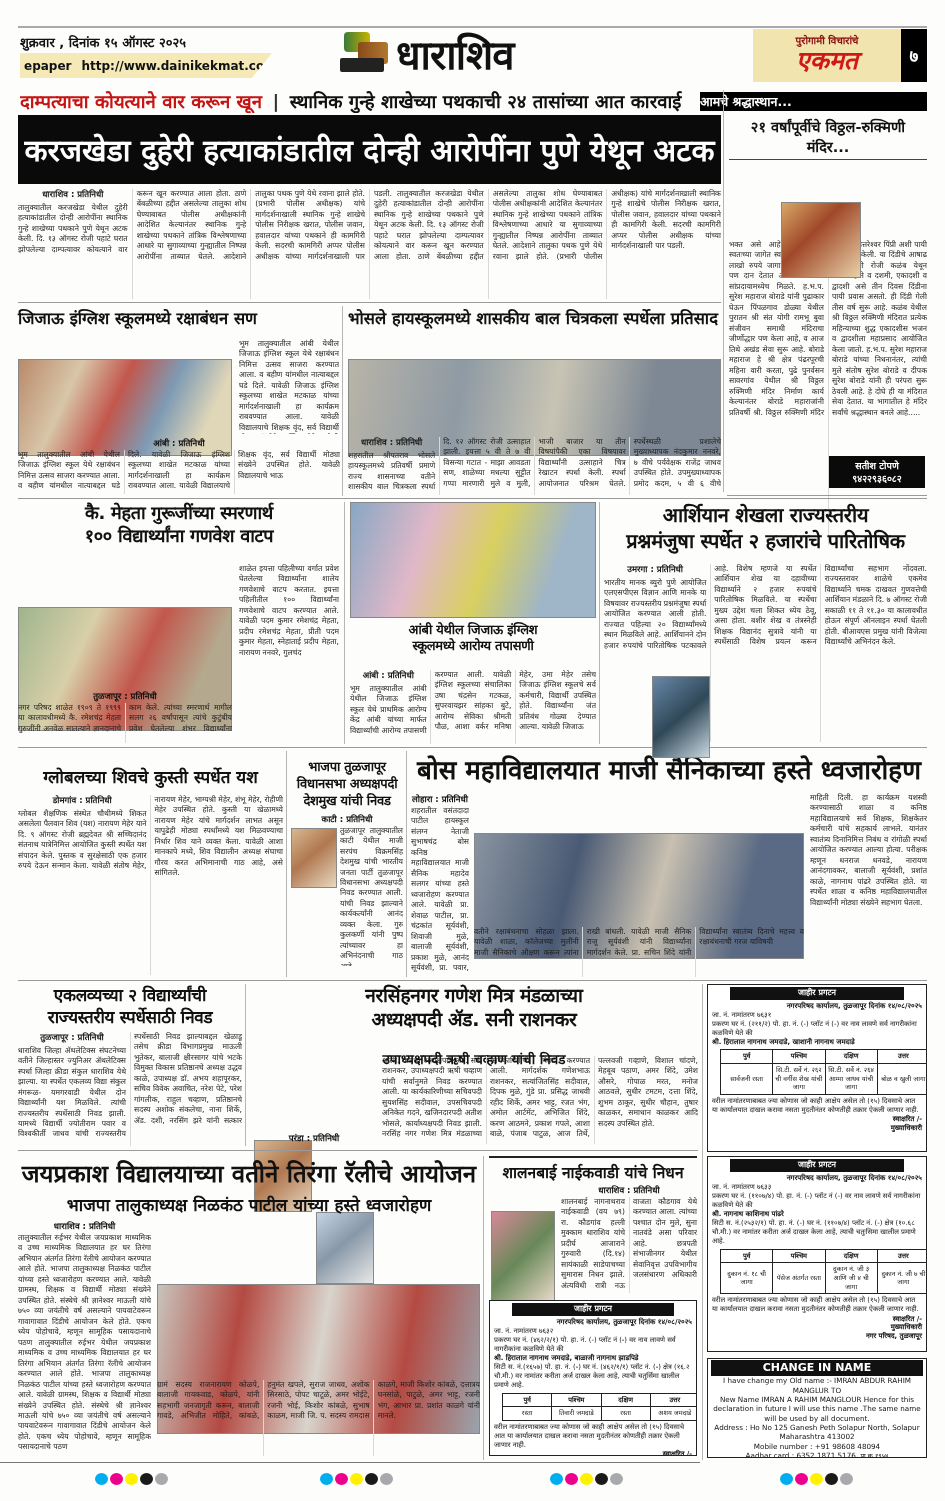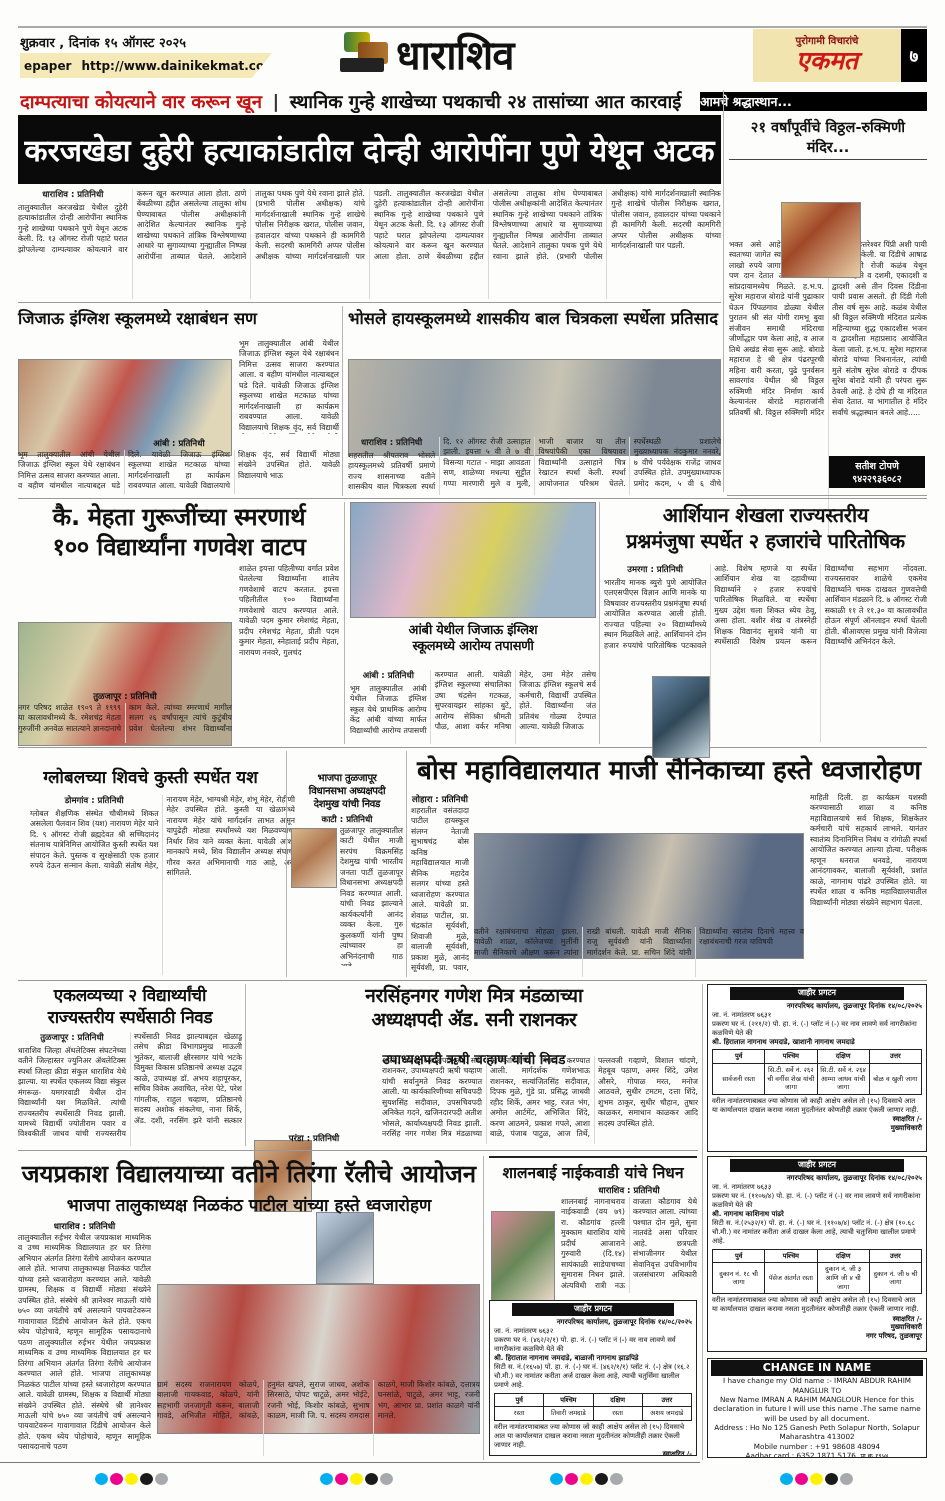--- a/index.html
+++ b/index.html
@@ -25,21 +25,21 @@
   .ph-flag{background:linear-gradient(100deg,#c8c4bc 0%,#b44a42 25%,#d8d4cc 50%,#b44a42 75%,#9aa4ac 100%)}
   .ph-portrait{background:linear-gradient(140deg,#d8b890 0%,#b07850 45%,#e8d8c0 100%)}
   .ph-portrait2{background:linear-gradient(140deg,#c4d4e4 0%,#8898a8 45%,#e8e8e8 100%)}
   .ph-temple{background:linear-gradient(135deg,#d8a868 0%,#a04828 40%,#e8d0a8 100%)}
   .ph-woman{background:linear-gradient(135deg,#d88898 0%,#688858 50%,#e8d8c8 100%)}
   .ph-boy{background:linear-gradient(140deg,#6888a8 0%,#304858 50%,#c8d8e0 100%)}
   .kicker{background:#000;color:#fff;text-align:left;font-weight:bold}
   .adbox{border:1.5px solid #222;background:#fff;font-size:6.9px;line-height:1.32;padding:2px 4px;overflow:hidden}
   .adbox .adtitle{background:#111;color:#fff;text-align:center;font-weight:bold;font-size:8px;padding:1px 0;margin:0 18px 2px}
   .adbox .adoffice{text-align:right;font-weight:bold;font-size:7px}
-  .adtable{width:100%;border-collapse:collapse;margin:2px 0;table-layout:fixed}
+  .adtable{width:100%;border-collapse:collapse;margin:2px 8px;table-layout:fixed}
   .adtable th,.adtable td{border:1px solid #222;font-size:6.6px;text-align:center;padding:2px 1px;vertical-align:middle}
   .adtable th{font-weight:bold}
   .adsign{text-align:right;font-weight:bold;font-size:6.8px;line-height:1.25}
   .dot{display:inline-block;width:13px;height:12px;border-radius:50%;margin-right:2px;vertical-align:middle}
 </style>
 </head>
 <body>
 
 <div id="page">
 
@@ -109,21 +109,21 @@
     <div class="abs" style="left:0;top:131px;width:373px;height:58px">
       <div class="bodytxt cols4" style="height:58px">
         <div class="byline">धाराशिव : प्रतिनिधी</div>
         <span>शहरातील श्रीपतराव भोसले हायस्कूलमध्ये प्रतिवर्षी प्रमाणे राज्य शासनाच्या वतीने शासकीय बाल चित्रकला स्पर्धा दि. १२ ऑगस्ट रोजी उत्साहात झाली. इयत्ता ५ वी ते ७ वी विसन्या गटात - माझा आवडता सण, शाळेच्या मधल्या सुट्टीत गप्पा मारणारी मुले व मुली, भाजी बाजार या तीन विषयांपैकी एका विषयावर विद्यार्थ्यांनी उत्साहाने चित्र रेखाटन स्पर्धा केली. स्पर्धा आयोजनात परिश्रम घेतले. स्पर्धेस्थळी प्रशालेचे मुख्याध्यापक नंदकुमार ननवरे, ७ वीचे पर्यवेक्षक राजेंद्र जाधव उपस्थित होते. उपमुख्याध्यापक प्रमोद कदम, ५ वी ६ वीचे पर्यवेक्षक बालाजी गोरे यांनी स्पर्धा यशस्वीतेसाठी सहकार्य केले.</span>
       </div>
     </div>
   </div>
   <div class="hr" style="left:18px;top:498px;width:909px"></div>
 
   <div class="abs" style="left:18px;top:502px;width:322px;height:242px">
-    <div class="h-big" style="font-size:24px;line-height:1.25">कै. मेहता गुरूजींच्या स्मरणार्थ
+    <div class="h-big" style="font-size:18px;line-height:1.25">कै. मेहता गुरूजींच्या स्मरणार्थ
 १०० विद्यार्थ्यांना गणवेश वाटप</div>
     <div class="photo ph-uniform abs" style="left:0;top:60px;width:214px;height:124px"></div>
     <div class="bodytxt abs" style="left:221px;top:62px;width:100px;height:178px">शाळेत इयत्ता पहिलीच्या वर्गात प्रवेश घेतलेल्या विद्यार्थ्यांना शालेय गणवेशाचे वाटप करतात. इयत्ता पहिलीतील १०० विद्यार्थ्यांना गणवेशाचे वाटप करण्यात आले. यावेळी पदम कुमार रमेशचंद्र मेहता, प्रदीप रमेशचंद्र मेहता, प्रीती पदम कुमार मेहता, स्नेहाताई प्रदीप मेहता, नारायण ननवरे, गुलचंद</div>
     <div class="abs" style="left:0;top:188px;width:214px;height:54px">
       <div class="byline">तुळजापूर : प्रतिनिधी</div>
       <div class="bodytxt cols2" style="height:40px">नगर परिषद शाळेत १९०९ ते १९९९ या कालावधीमध्ये कै. रमेशचंद्र मेहता गुरुजींनी अनवेळ सातत्याने ज्ञानदानाचे काम केले. त्यांच्या स्मरणार्थ मागील सलग २६ वर्षांपासून त्यांचे कुटुंबीय प्रवेश घेतलेल्या शंभर विद्यार्थ्यांना शालेय गणवेशाचे वाटप करण्यात आले.</div>
     </div>
   </div>
   <div class="vr" style="left:344px;top:502px;height:242px"></div>
   <div class="abs" style="left:350px;top:502px;width:246px;height:242px">
@@ -146,30 +146,30 @@
       <div class="bodytxt cols3" style="height:178px">
         <div class="byline">उमरगा : प्रतिनिधी</div>
         <span>भारतीय मानक ब्युरो पुणे आयोजित एलएसपीएस विज्ञान आणि मानके या विषयावर राज्यस्तरीय प्रश्नमंजुषा स्पर्धा आयोजित करण्यात आली होती. राज्यात पहिल्या २० विद्यार्थ्यांमध्ये स्थान मिळविले आहे. आर्शियानने दोन हजार रुपयांचे पारितोषिक पटकावले आहे. विशेष म्हणजे या स्पर्धेत आर्शियान शेख या दहावीच्या विद्यार्थ्याने २ हजार रुपयांचे पारितोषिक मिळविले. या स्पर्धेचा मुख्य उद्देश चला शिकत ध्येय ठेवू, असा होता. बशीर शेख व तंत्रस्नेही शिक्षक विद्यानंद सुत्रावे यांनी या स्पर्धेसाठी विशेष प्रयत्न करून विद्यार्थ्यांचा सहभाग नोंदवला. राज्यस्तरावर शाळेचे एकमेव विद्यार्थ्याने चमक दाखवत गुणवत्तेची आर्शियान मंडळाने दि. ७ ऑगस्ट रोजी सकाळी ११ ते ११.३० या कालावधीत होऊन संपूर्ण ऑनलाइन स्पर्धा घेतली होती. बीआयएस प्रमुख यांनी विजेत्या विद्यार्थ्यांचे अभिनंदन केले.</span>
       </div>
     </div>
   </div>
   <div class="hr" style="left:18px;top:747px;width:909px"></div>
 
   <div class="abs" style="left:18px;top:751px;width:265px;height:226px">
     <div style="font-size:17px;font-weight:bold;text-align:center;white-space:nowrap;margin-top:14px">ग्लोबलच्या शिवचे कुस्ती स्पर्धेत यश</div>
-    <div class="abs" style="left:12px;top:44px;width:265px;height:180px">
+    <div class="abs" style="left:0;top:44px;width:265px;height:180px">
       <div class="bodytxt cols2" style="height:180px">
         <div class="byline">डोमगांव : प्रतिनिधी</div>
         <span>ग्लोबल शैक्षणिक संस्थेत चौथीमध्ये शिकत असलेला पैलवान शिव (यश) नारायण मेहेर याने दि. ९ ऑगस्ट रोजी ब्रह्मदेवत श्री सच्चिदानंद संतनाथ यात्रेनिमित्त आयोजित कुस्ती स्पर्धेत यश संपादन केले. पुस्तक व सुरक्षेसाठी एक हजार रुपये देऊन सन्मान केला. यावेळी संतोष मेहेर, नारायण मेहेर, भाग्यश्री मेहेर, शंभू मेहेर, रोहीणी मेहेर उपस्थित होते. कुस्ती या खेळामध्ये नारायण मेहेर यांचे मार्गदर्शन लाभत असून यापुढेही मोठ्या स्पर्धांमध्ये यश मिळवण्याचा निर्धार शिव याने व्यक्त केला. यावेळी आशा मानकापे मध्ये, शिव विद्यालीन अध्यक्ष संघाचा गौरव करत अभिमानाची गाठ आहे, असे सांगितले.</span>
       </div>
     </div>
   </div>
   <div class="vr" style="left:286px;top:751px;height:226px"></div>
   <div class="abs" style="left:291px;top:751px;width:112px;height:226px">
-    <div class="h-big" style="font-size:10px;line-height:1.3;margin-top:20px">भाजपा तुळजापूर
+    <div class="h-big" style="font-size:13px;line-height:1.3;margin-top:8px">भाजपा तुळजापूर
 विधानसभा अध्यक्षपदी
 देशमुख यांची निवड</div>
     <div class="byline" style="margin-top:3px">काटी : प्रतिनिधी</div>
     <div class="photo ph-portrait" style="float:left;width:46px;height:60px;margin:2px 3px 2px 0"></div>
     <div class="bodytxt" style="height:140px">तुळजापूर तालुक्यातील काटी येथील माजी सरपंच विक्रमसिंह देशमुख यांची भारतीय जनता पार्टी तुळजापूर विधानसभा अध्यक्षपदी निवड करण्यात आली. यांची निवड झाल्याने कार्यकर्त्यांनी आनंद व्यक्त केला. गुरु कुलकर्णी यांनी पुष्प त्यांच्यावर हा अभिनंदनाची गाठ आहे.</div>
   </div>
   <div class="vr" style="left:406px;top:751px;height:226px"></div>
   <div class="abs" style="left:411px;top:751px;width:516px;height:226px">
     <div style="font-size:26px;font-weight:bold;text-align:center;white-space:nowrap">बोस महाविद्यालयात माजी सैनिकाच्या हस्ते ध्वजारोहण</div>
     <div class="abs" style="left:0;top:42px;width:58px;height:184px">

